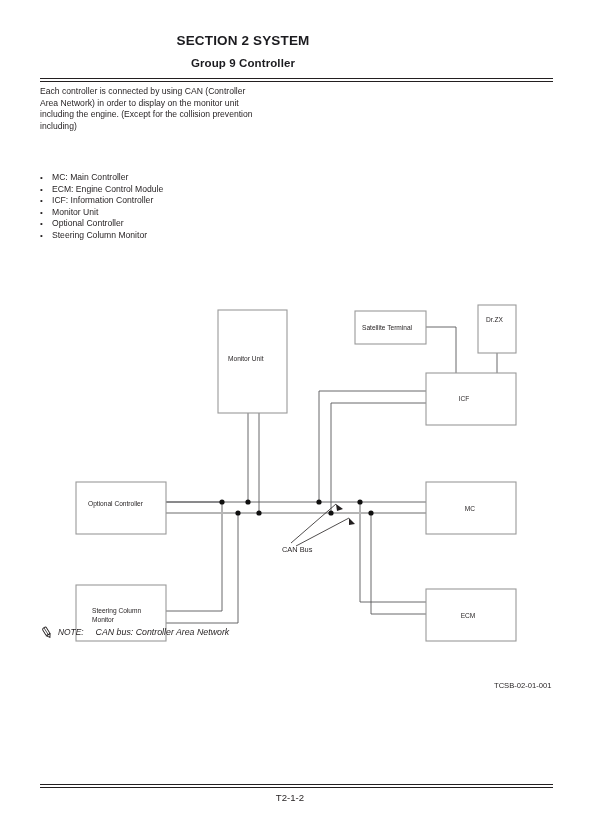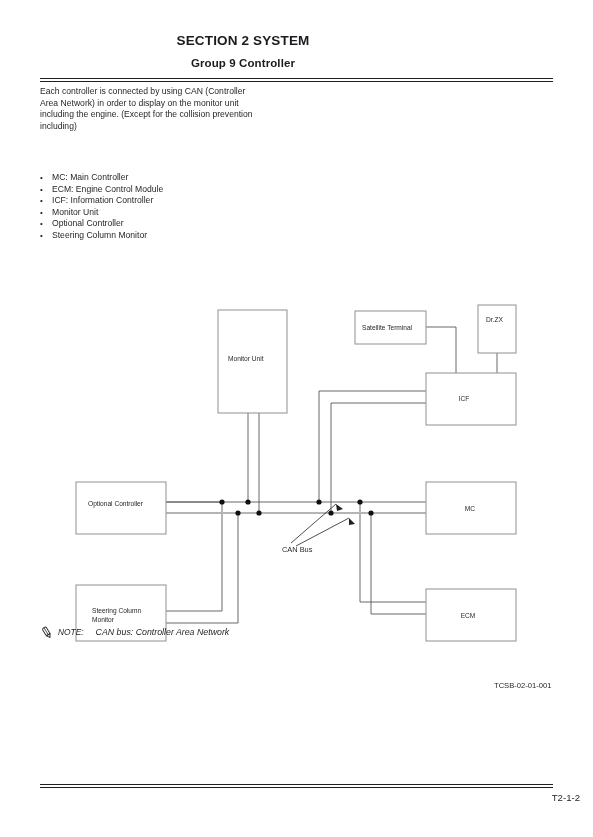--- a/index.html
+++ b/index.html
@@ -143,21 +143,21 @@
     margin-top: 32px;
   }
 
   
   #rule-bottom { top: 784px; }
   .footer-page {
     position: absolute;
     left: 0;
     top: 792px;
     width: 580px;
-    text-align: right;
+    text-align: center;
     font-size: 9.6px;
     color: #231f20;
   }
 </style>
 </head>
 <body>
 
 <div class="page-head">
   <div class="section-title">SECTION 2 SYSTEM</div>
   <div class="group-title">Group 9 Controller</div>

